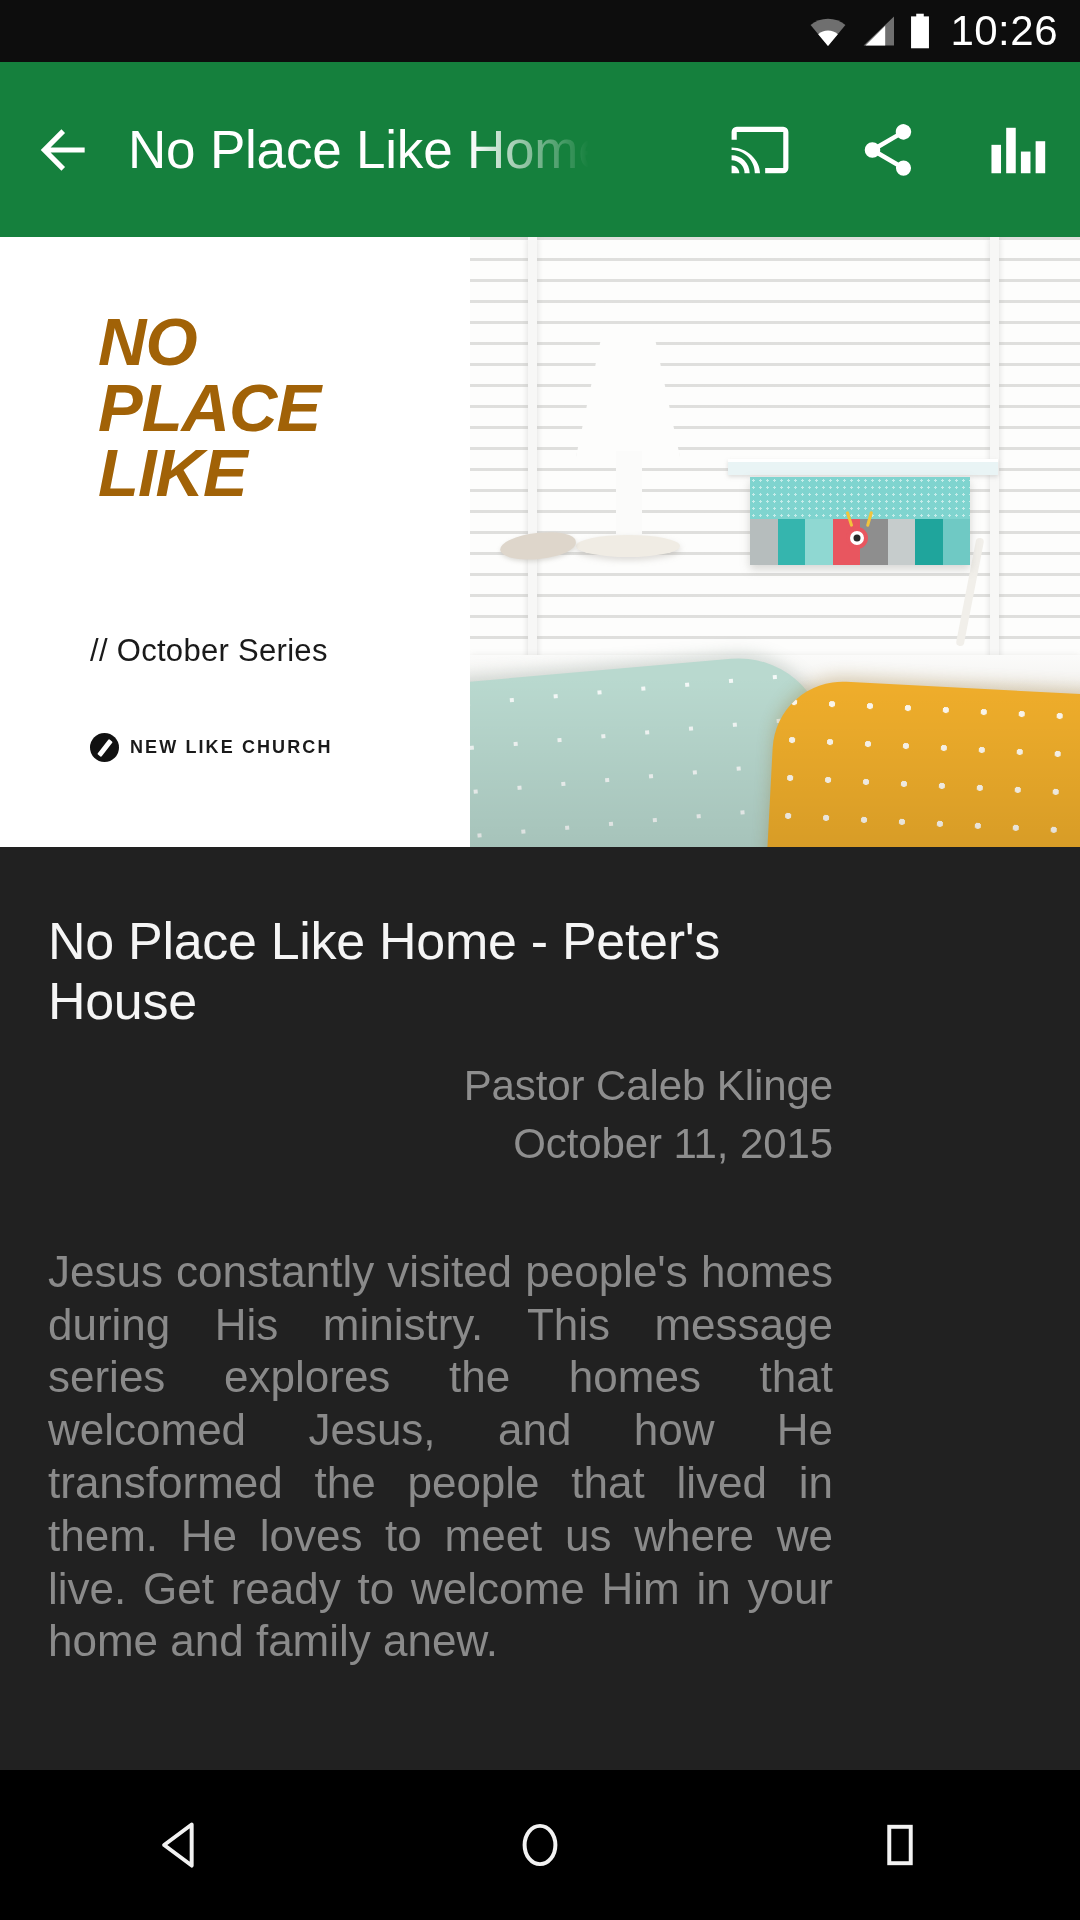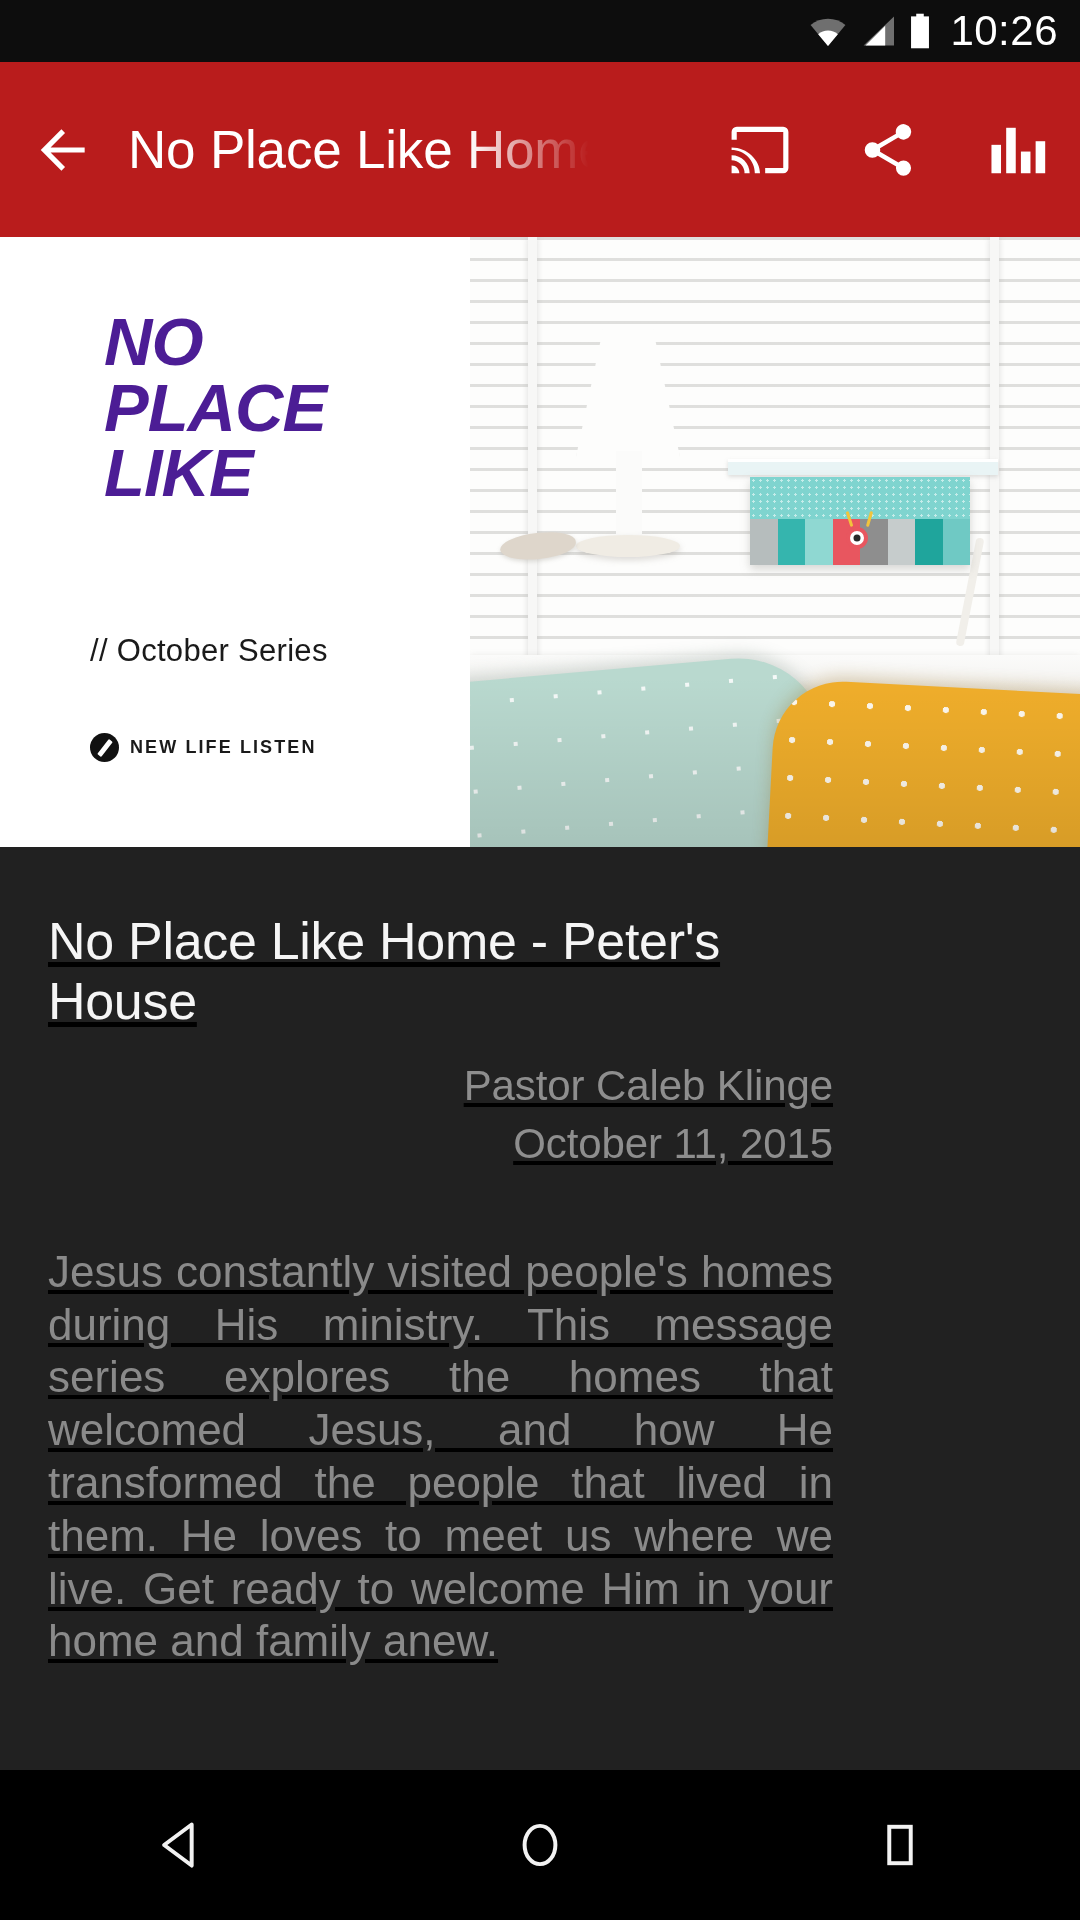--- a/index.html
+++ b/index.html
@@ -19,21 +19,21 @@
   }
   .sb-icon { display:block; }
   .sb-clock {
     color:#fff; font-size:42px; letter-spacing:0.5px;
     font-family:"Liberation Sans", sans-serif; line-height:1; margin-left:6px;
   }
 
   
   .appbar {
     position:absolute; top:62px; left:0; width:1080px; height:175px;
-    background:#b91c1c; display:flex; align-items:center;
+    background:#15803d; display:flex; align-items:center;
   }
   .back-btn {
     width:128px; height:175px; display:flex;
     align-items:center; justify-content:center; flex:0 0 auto;
   }
   .appbar-title-wrap {
     position:relative; flex:1 1 auto; height:175px;
     display:flex; align-items:center; overflow:hidden; min-width:0;
   }
   .appbar-title {
@@ -51,23 +51,23 @@
 
   
   .hero {
     position:absolute; top:237px; left:0; width:1080px; height:610px;
     display:flex; overflow:hidden; background:#fff;
   }
   .hero-left {
     width:470px; height:610px; background:#ffffff; position:relative; flex:0 0 auto;
   }
   .art-text {
-    position:absolute; left:104px; top:72px;
-    font-family:"Liberation Sans", sans-serif;
-    font-weight:bold; font-style:italic; color:#4c1d95;
+    position:absolute; left:98px; top:72px;
+    font-family:"Liberation Sans", sans-serif;
+    font-weight:bold; font-style:italic; color:#a16207;
     font-size:67px; line-height:0.98; letter-spacing:-1px;
   }
   .art-text div { white-space:nowrap; }
   .art-sub {
     position:absolute; left:90px; top:396px;
     font-family:"Liberation Sans", sans-serif;
     font-size:31px; color:#1a1a1a; letter-spacing:0.3px;
   }
   .art-logo {
     position:absolute; left:90px; top:496px;
@@ -183,21 +183,21 @@
       radial-gradient(circle at 50% 60%, rgba(255,255,255,.92) 3px, transparent 3.2px);
     background-size:38px 38px;
   }
   .ph-vignette {
     position:absolute; inset:0;
     background:linear-gradient(to bottom, rgba(0,0,0,0) 72%, rgba(0,0,0,.1) 100%);
     pointer-events:none;
   }
 
   
-  .content { position:absolute; top:847px; left:0; width:881px; background:#212121;text-decoration:underline; }
+  .content { position:absolute; top:847px; left:0; width:881px; background:#212121; }
   .title {
     color:#f5f5f5; font-size:52px; font-weight:400;
     padding:64px 48px 0 48px; letter-spacing:-0.3px;
     font-family:"Liberation Sans", sans-serif;
   }
   .speaker, .date {
     color:#8e8e8e; font-size:42px; font-weight:400;
     padding:0 48px; letter-spacing:-0.1px; line-height:1.14;
     font-family:"Liberation Sans", sans-serif;
     text-align:right;
@@ -292,21 +292,21 @@
   <div class="hero">
     <div class="hero-left">
       <div class="art-text">
         <div>NO</div>
         <div>PLACE</div>
         <div>LIKE</div>
       </div>
       <div class="art-sub">// October Series</div>
       <div class="art-logo">
         <span class="logo-mark"></span>
-        <span class="logo-text">NEW LIFE LISTEN</span>
+        <span class="logo-text">NEW LIKE CHURCH</span>
       </div>
     </div>
     <div class="hero-right">
       <div class="ph-blinds"></div>
       <div class="ph-frame-v" style="left:58px"></div>
       <div class="ph-frame-v" style="left:520px"></div>
       <div class="ph-lampshade"></div>
       <div class="ph-lampstem"></div>
       <div class="ph-sill"></div>
       <div class="ph-wall"></div>

